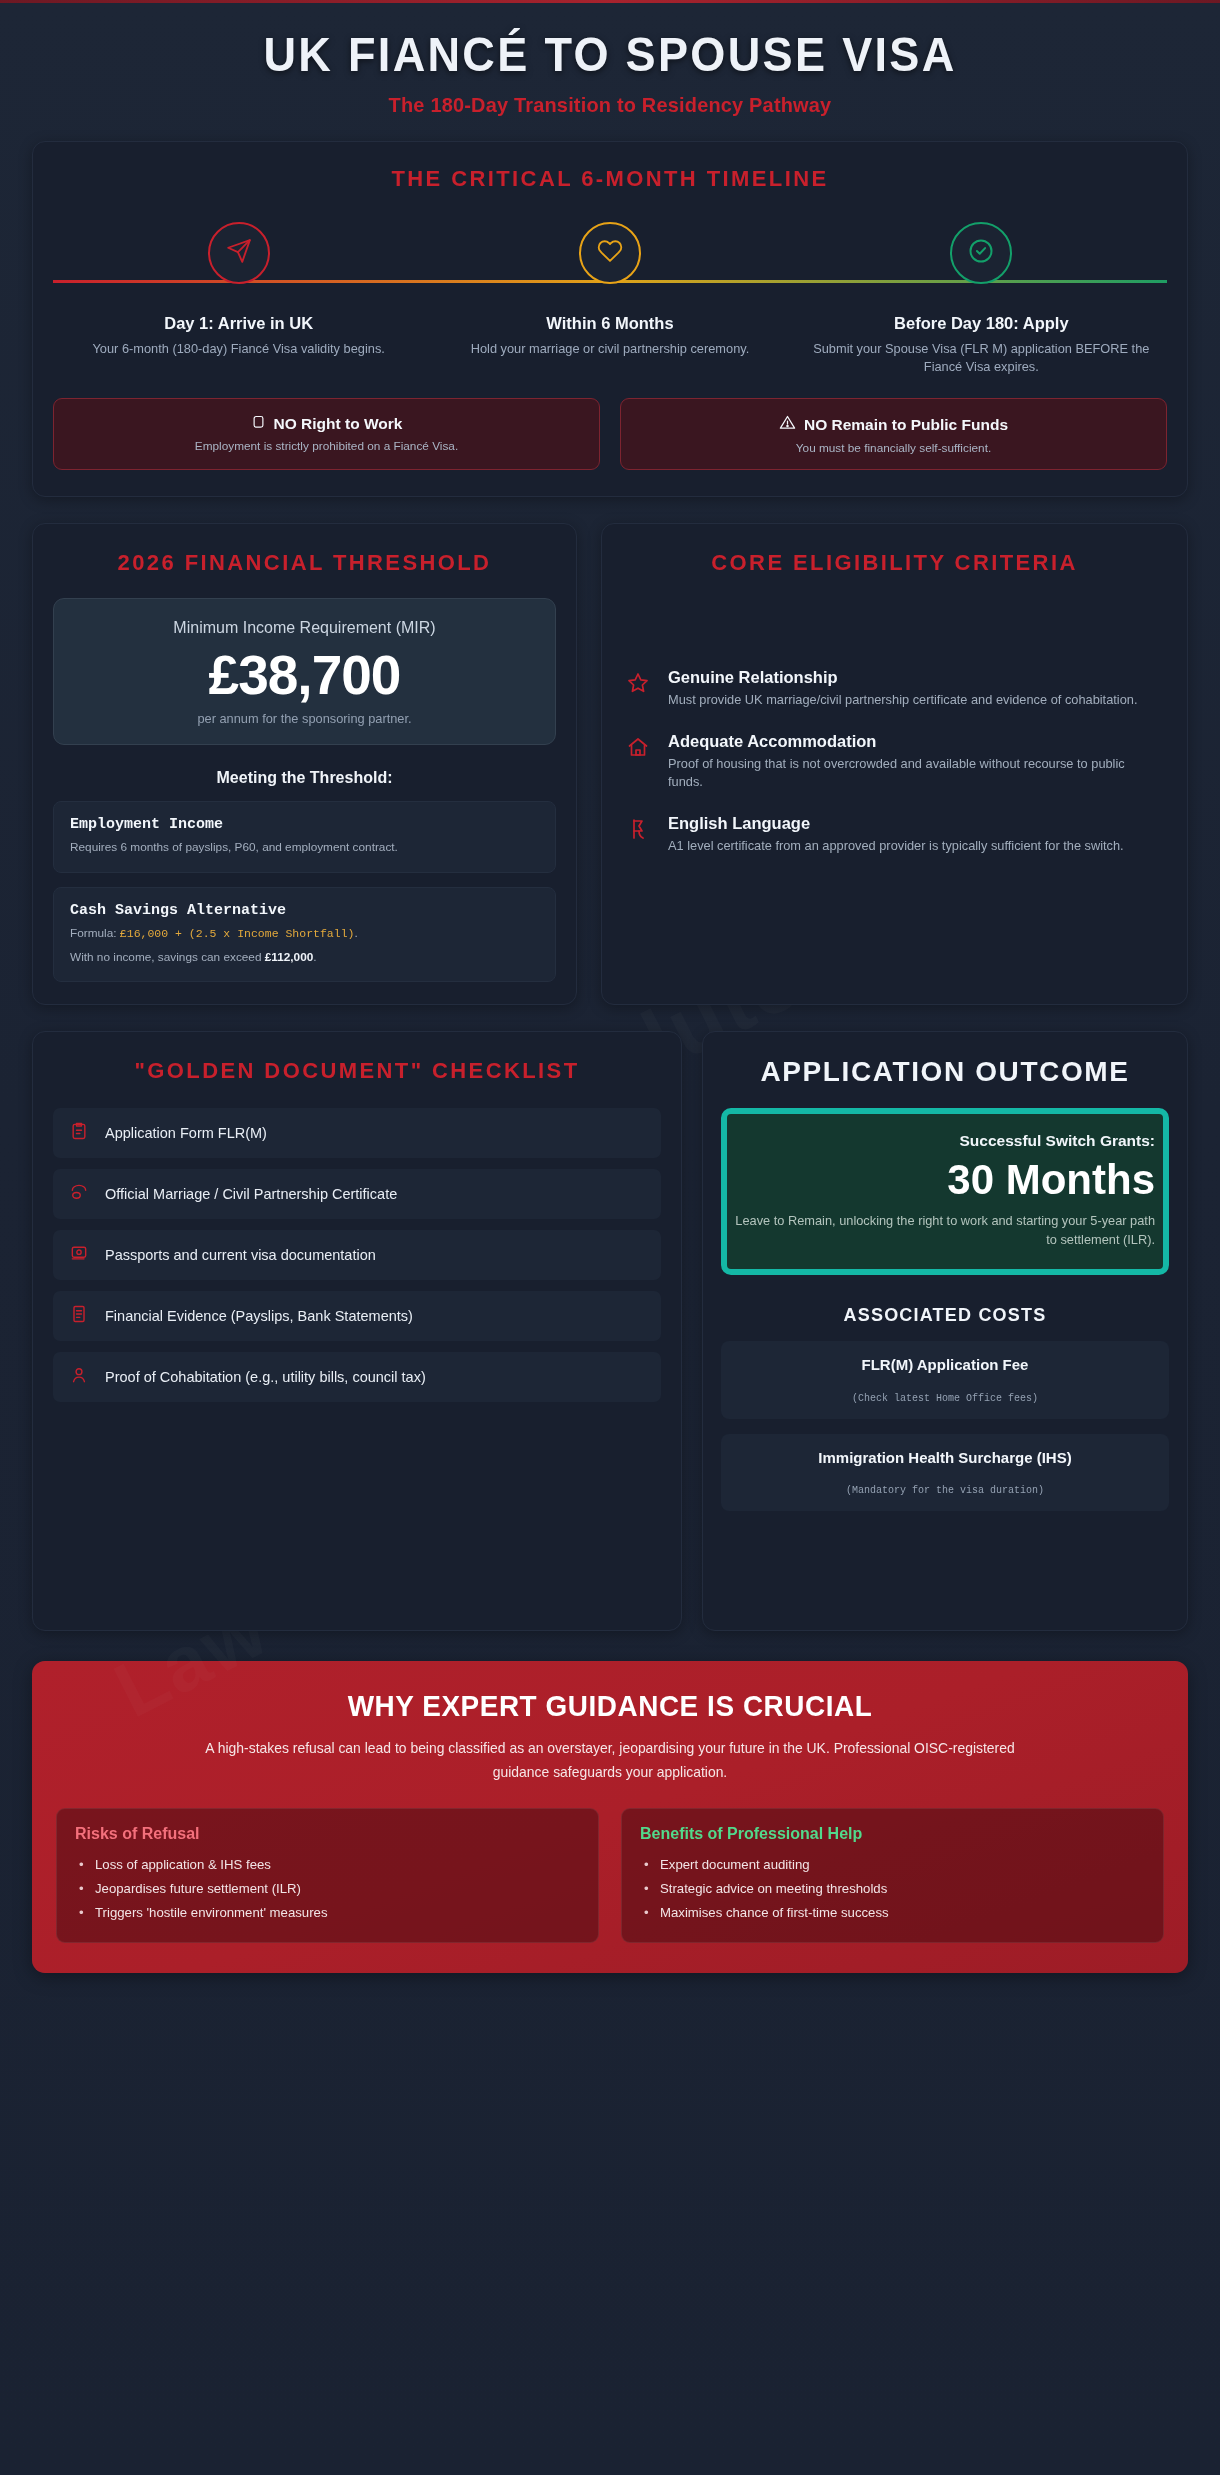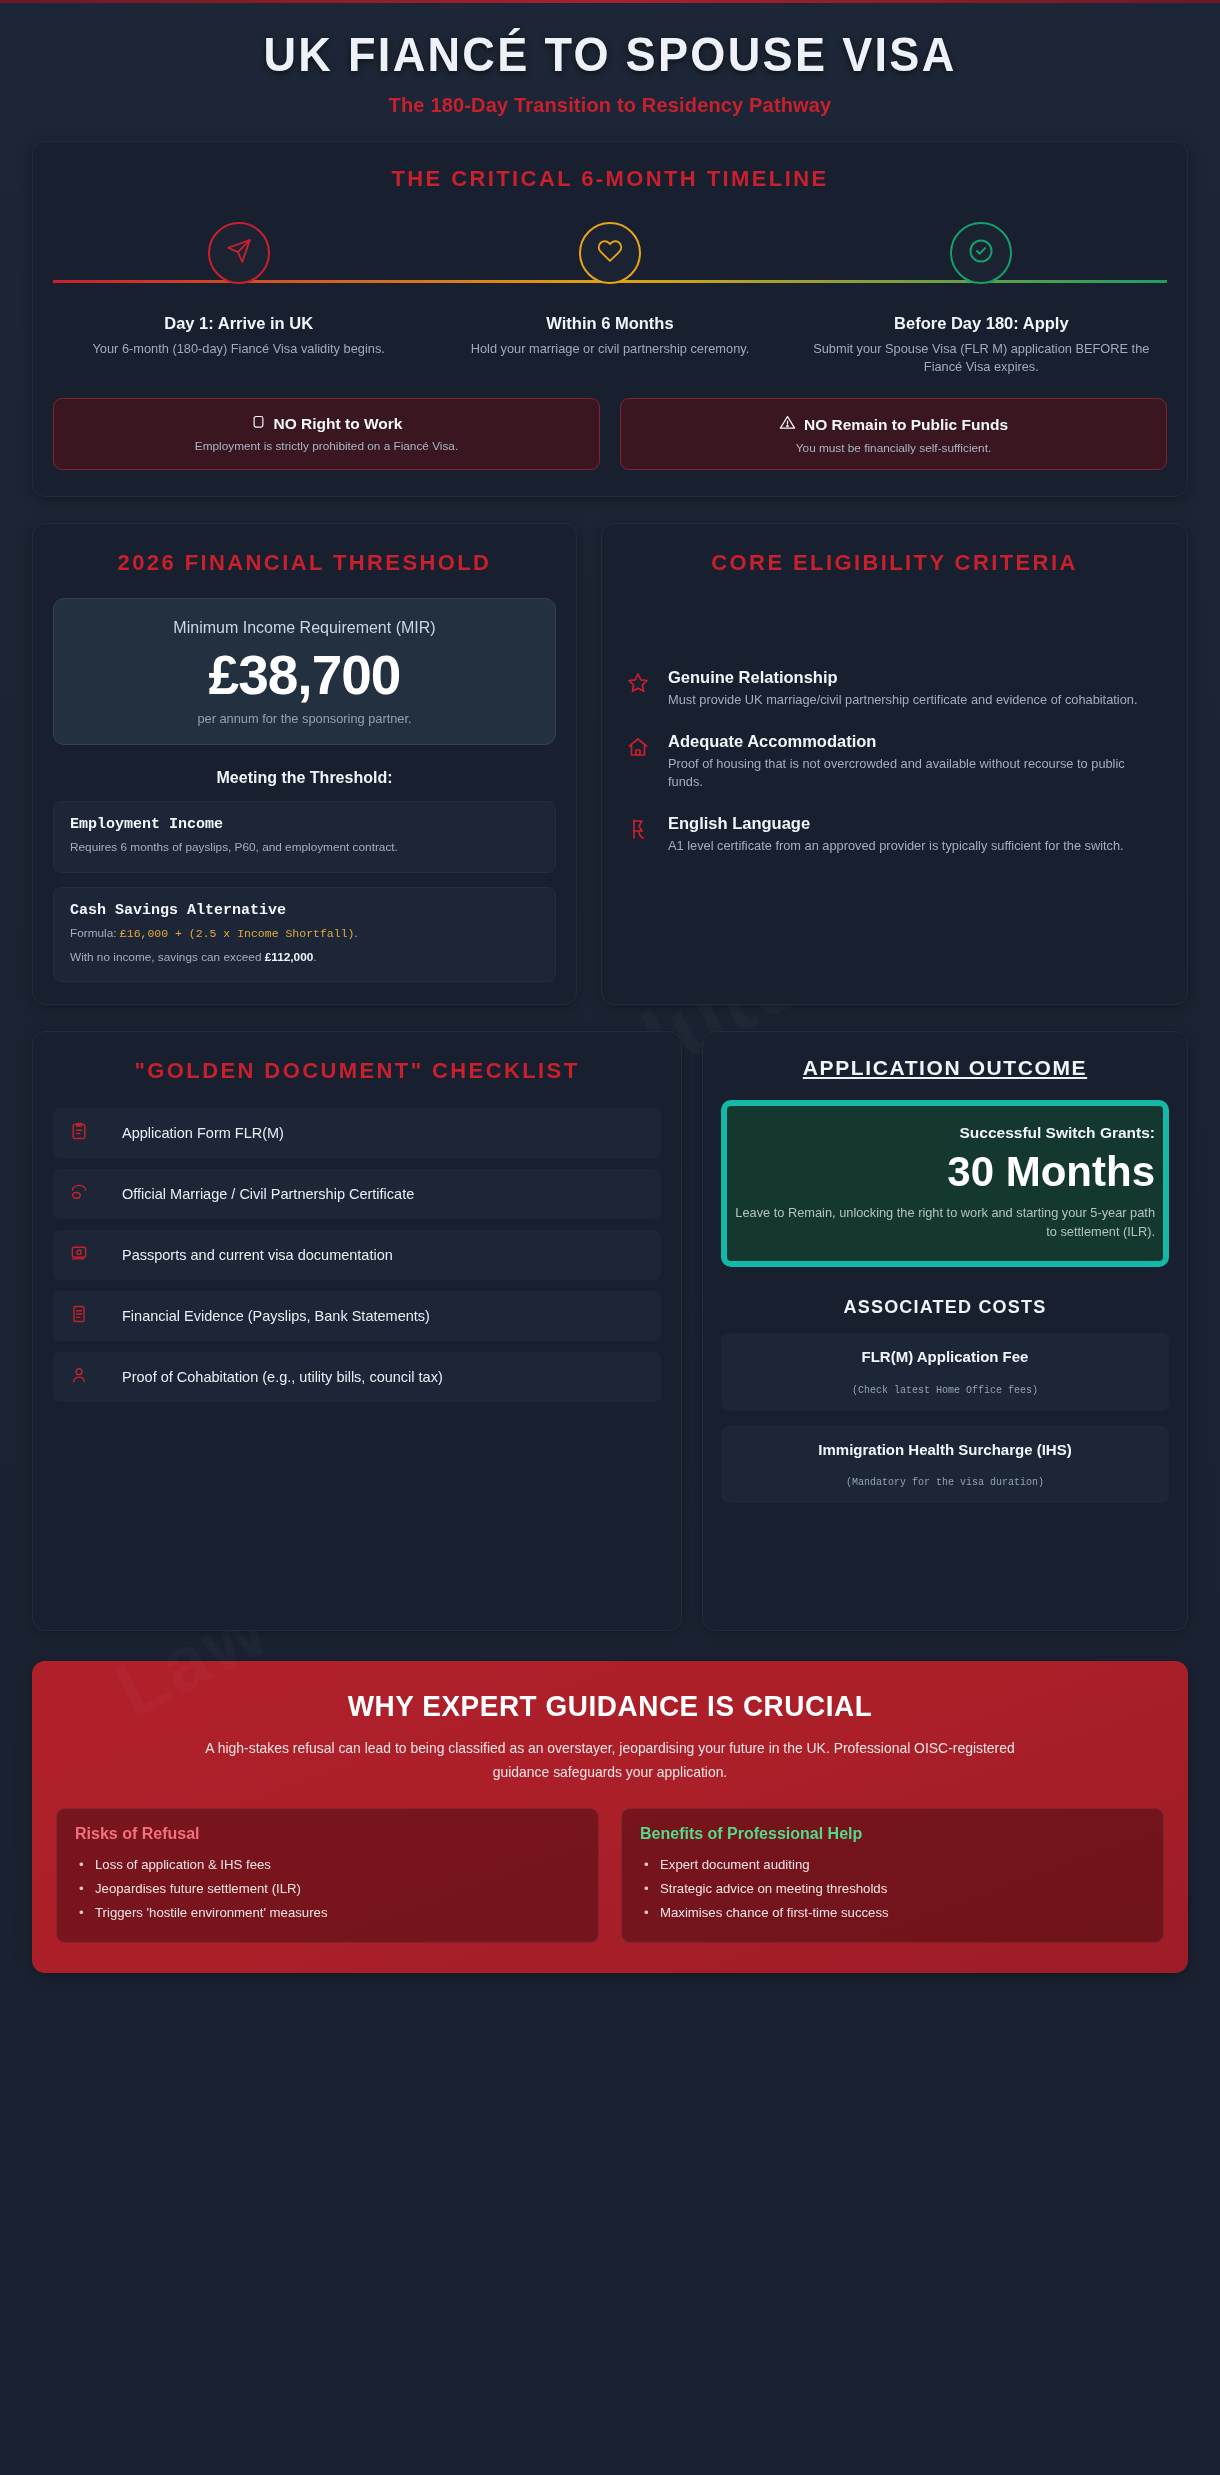--- a/index.html
+++ b/index.html
@@ -40,21 +40,21 @@
     background:#181f2e;
     border:1px solid #232c3e;
     border-radius:13px;
     box-shadow:0 3px 14px rgba(0,0,0,.30);
     position:relative; overflow:hidden;
   }
   .panel-title{
     text-align:center; color:#c8202c; font-weight:bold;
     font-size:22px; letter-spacing:2.4px;
   }
-  .panel-title.white{ color:#f1f5fa; letter-spacing:1.6px; font-size:21px;text-decoration:underline; }
+  .panel-title.white{ color:#f1f5fa; letter-spacing:1.6px; font-size:28px; }
   
   #timeline-panel{ margin:6px 8px 0; padding:24px 20px 26px; }
   .tl-wrap{ position:relative; margin-top:30px; height:78px; }
   .tl-line{
     position:absolute; left:0; right:0; top:58px; height:3px;
     background:linear-gradient(90deg,#c8202c 0%,#e0a219 50%,#1f9d63 100%);
   }
   .tl-nodes{ position:relative; display:flex; }
   .tl-node{ flex:1; display:flex; justify-content:center; }
   .circ{
@@ -104,21 +104,21 @@
   .elig-item{ display:flex; gap:16px; margin-bottom:22px; }
   .elig-ico{ width:26px; flex:0 0 26px; padding-top:3px; }
   .elig-h{ font-size:16.5px; font-weight:bold; color:#f2f6fb; }
   .elig-p{ margin-top:4px; font-size:12.8px; line-height:1.45; color:#a2aebd; }
   
   .low-row{ display:flex; gap:20px; margin:26px 8px 0; align-items:flex-start; }
   #checklist-panel{ width:650px; padding:26px 20px 30px; min-height:600px; }
   #outcome-panel{ flex:1; padding:24px 18px 22px; min-height:600px; }
   .chk-list{ margin-top:24px; }
   .chk-item{
-    display:flex; align-items:center; gap:31px;
+    display:flex; align-items:center; gap:14px;
     background:#1d2636; border-radius:7px;
     padding:13px 16px; margin-bottom:11px;
   }
   .chk-ico{ width:22px; flex:0 0 22px; }
   .chk-t{ font-size:14.5px; color:#e9eef5; }
   .green-box{
     margin-top:20px; background:#14382f; border:6px solid #14b8a6;
     border-radius:10px; padding:18px 8px 20px; text-align:right;
   }
   .gb-h{ font-size:15.5px; font-weight:bold; color:#f1f6fa; }

